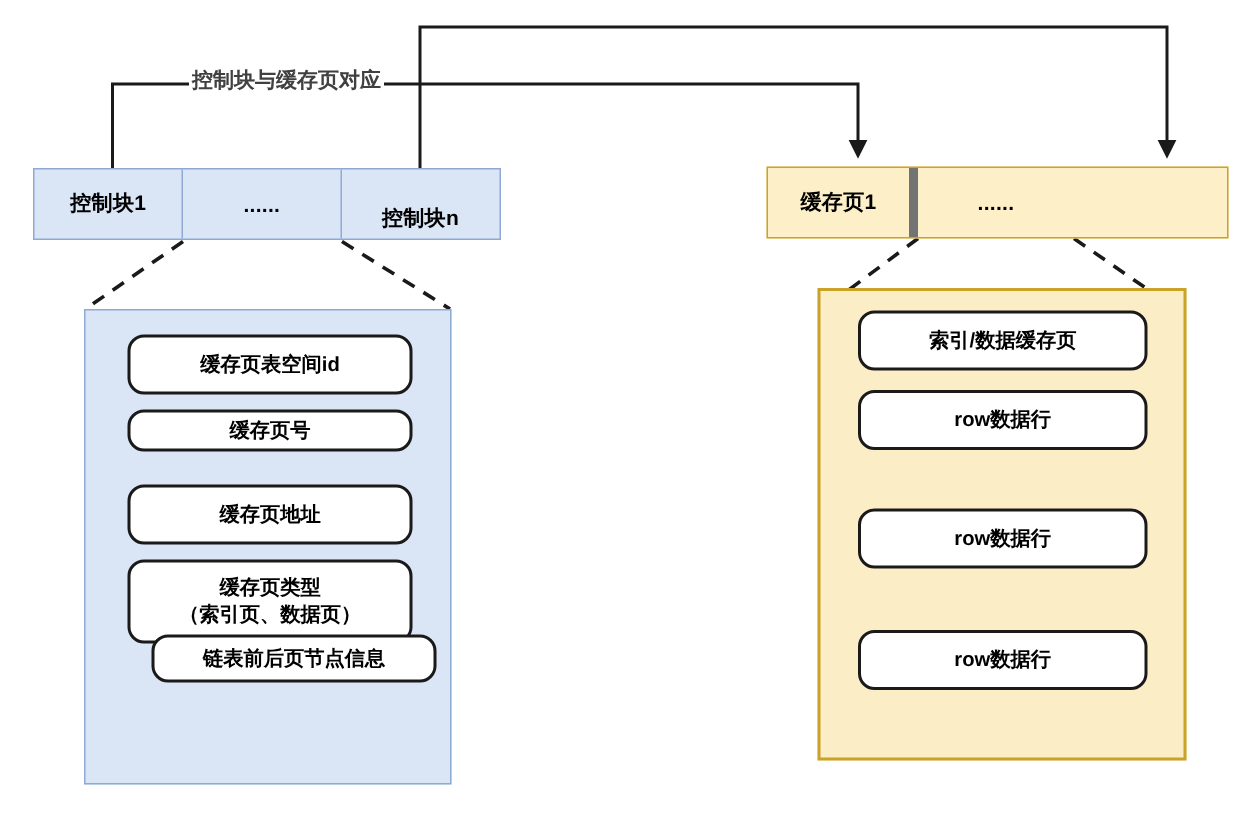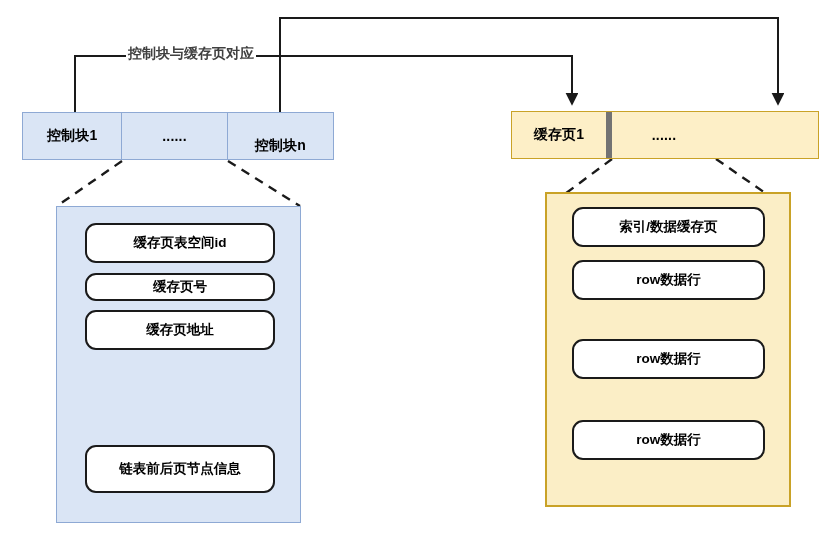--- a/index.html
+++ b/index.html
@@ -114,23 +114,23 @@
     color: #000000;
     text-align: center;
     line-height: 1.35;
   }
   .item .line2 { display: block; }
 
   
   .l-item { left: 28px; width: 190px; }
   .li-1 { top: 16px;  height: 40px; }
   .li-2 { top: 66px;  height: 28px; }
-  .li-3 { top: 103px; height: 40px; }
+  .li-3 { top: 116px; height: 40px; }
   .li-4 { top: 166px; height: 56px; }
-  .li-5 { top: 238px; height: 48px; }
+  .li-5 { top: 216px; height: 32px; margin-left: 16px; }
 
   
   .r-item { left: 25px; width: 193px; }
   .ri-1 { top: 13px;  height: 40px; }
   .ri-2 { top: 66px;  height: 40px; }
   .ri-3 { top: 145px; height: 40px; }
   .ri-4 { top: 226px; height: 40px; }
 </style>
 </head>
 <body>
@@ -179,20 +179,24 @@
 
   <div class="strip strip-yellow">
     <div class="cell ycell-w-1">缓存页1</div>
     <div class="cell ycell-w-2">......</div>
   </div>
 
   <div class="panel panel-blue">
     <div class="item l-item li-1">缓存页表空间id</div>
     <div class="item l-item li-2">缓存页号</div>
     <div class="item l-item li-3">缓存页地址</div>
+    <div class="item l-item li-4">
+      <span class="line2">缓存页类型</span>
+      <span class="line2">（索引页、数据页）</span>
+    </div>
     <div class="item l-item li-5">链表前后页节点信息</div>
   </div>
 
   <div class="panel panel-yellow">
     <div class="item r-item ri-1">索引/数据缓存页</div>
     <div class="item r-item ri-2">row数据行</div>
     <div class="item r-item ri-3">row数据行</div>
     <div class="item r-item ri-4">row数据行</div>
   </div>
 

